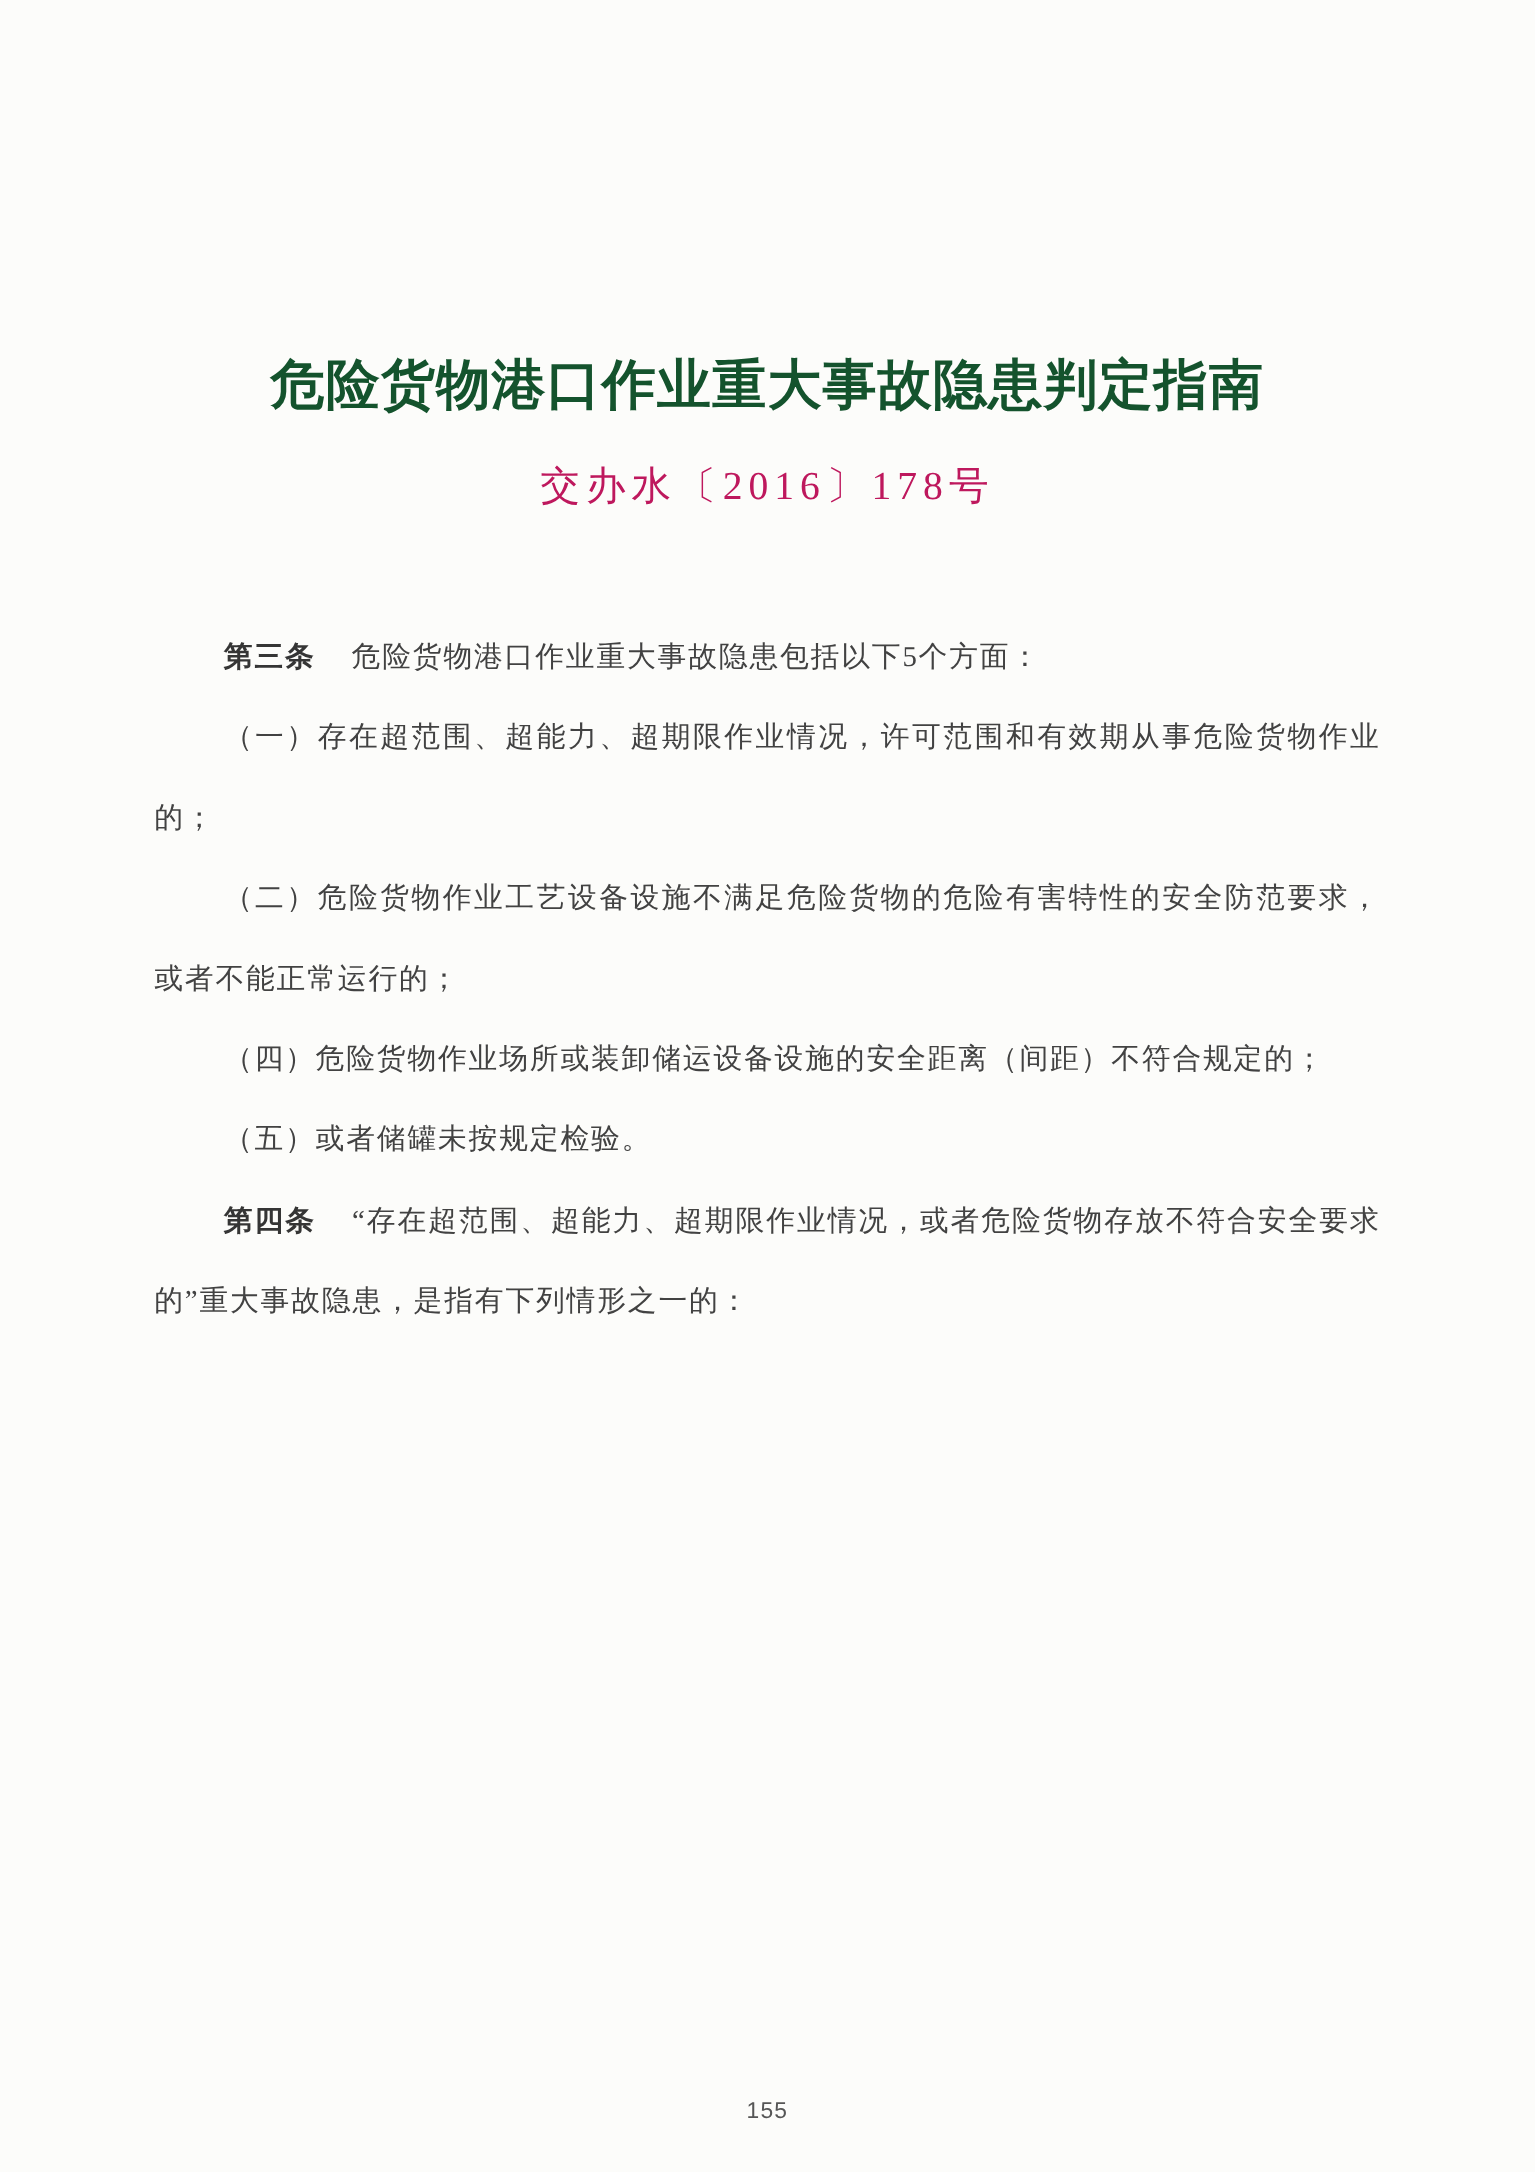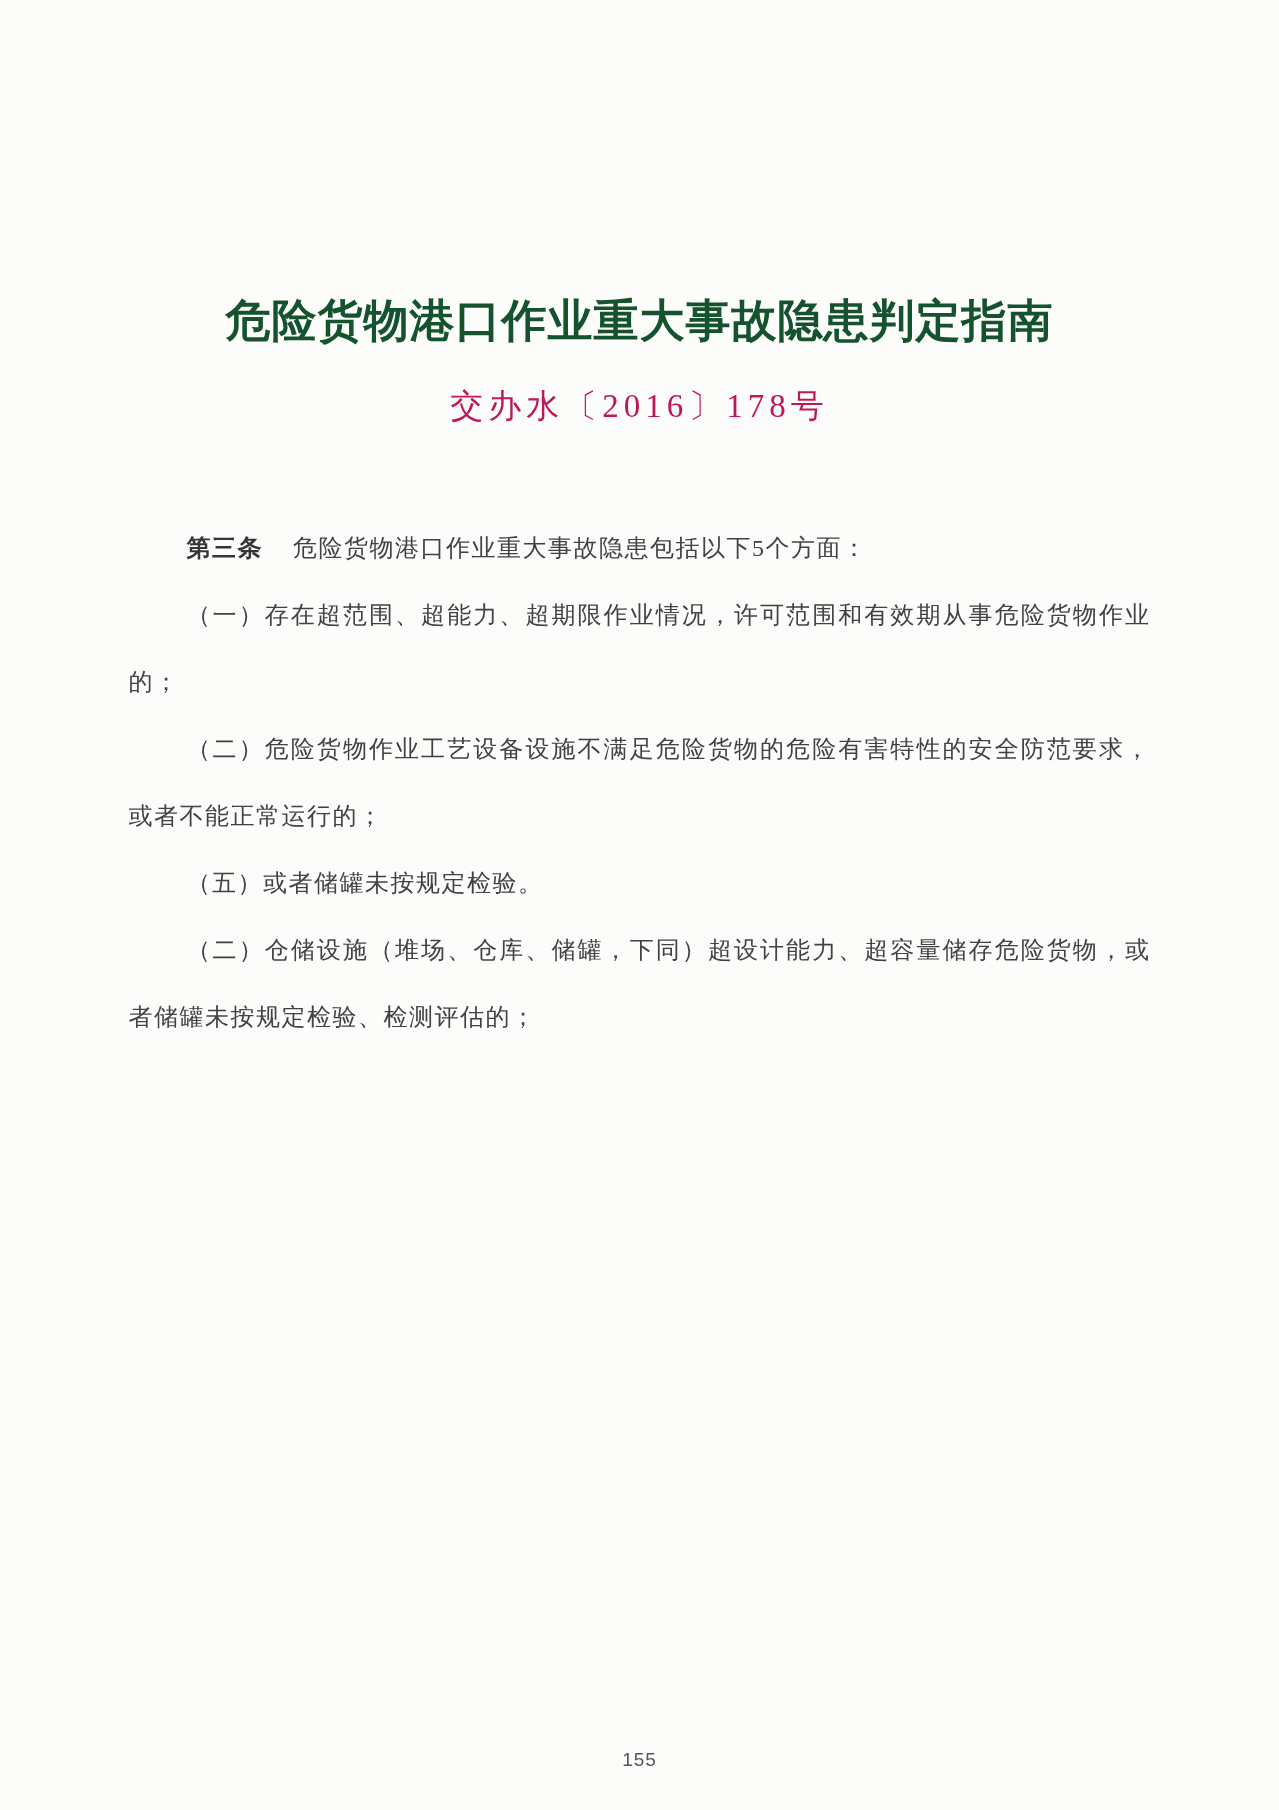--- a/index.html
+++ b/index.html
@@ -68,18 +68,19 @@
 
 <div class="page">
   <h1 class="title">危险货物港口作业重大事故隐患判定指南</h1>
 
   <div class="docnum">交办水〔2016〕178号</div>
 
   <main class="doc-body" id="doc-body">
       <p class="para"><span class="lead">第三条</span><span>危险货物港口作业重大事故隐患包括以下5个方面：</span></p>
       <p class="para"><span>（一）存在超范围、超能力、超期限作业情况，许可范围和有效期从事危险货物作业的；</span></p>
       <p class="para"><span>（二）危险货物作业工艺设备设施不满足危险货物的危险有害特性的安全防范要求，或者不能正常运行的；</span></p>
+      <p class="para"><span>（四）危险货物作业场所或装卸储运设备设施的安全距离（间距）不符合规定的；</span></p>
       <p class="para"><span>（五）或者储罐未按规定检验。</span></p>
-      <p class="para"><span>（二）仓储设施（堆场、仓库、储罐，下同）超设计能力、超容量储存危险货物，或者储罐未按规定检验、检测评估的；</span></p>
+      <p class="para"><span class="lead">第四条</span><span>“存在超范围、超能力、超期限作业情况，或者危险货物存放不符合安全要求的”重大事故隐患，是指有下列情形之一的：</span></p>
     </main>
 
   <div class="pagenum">155</div>
 </div>
 
 </body></html>

